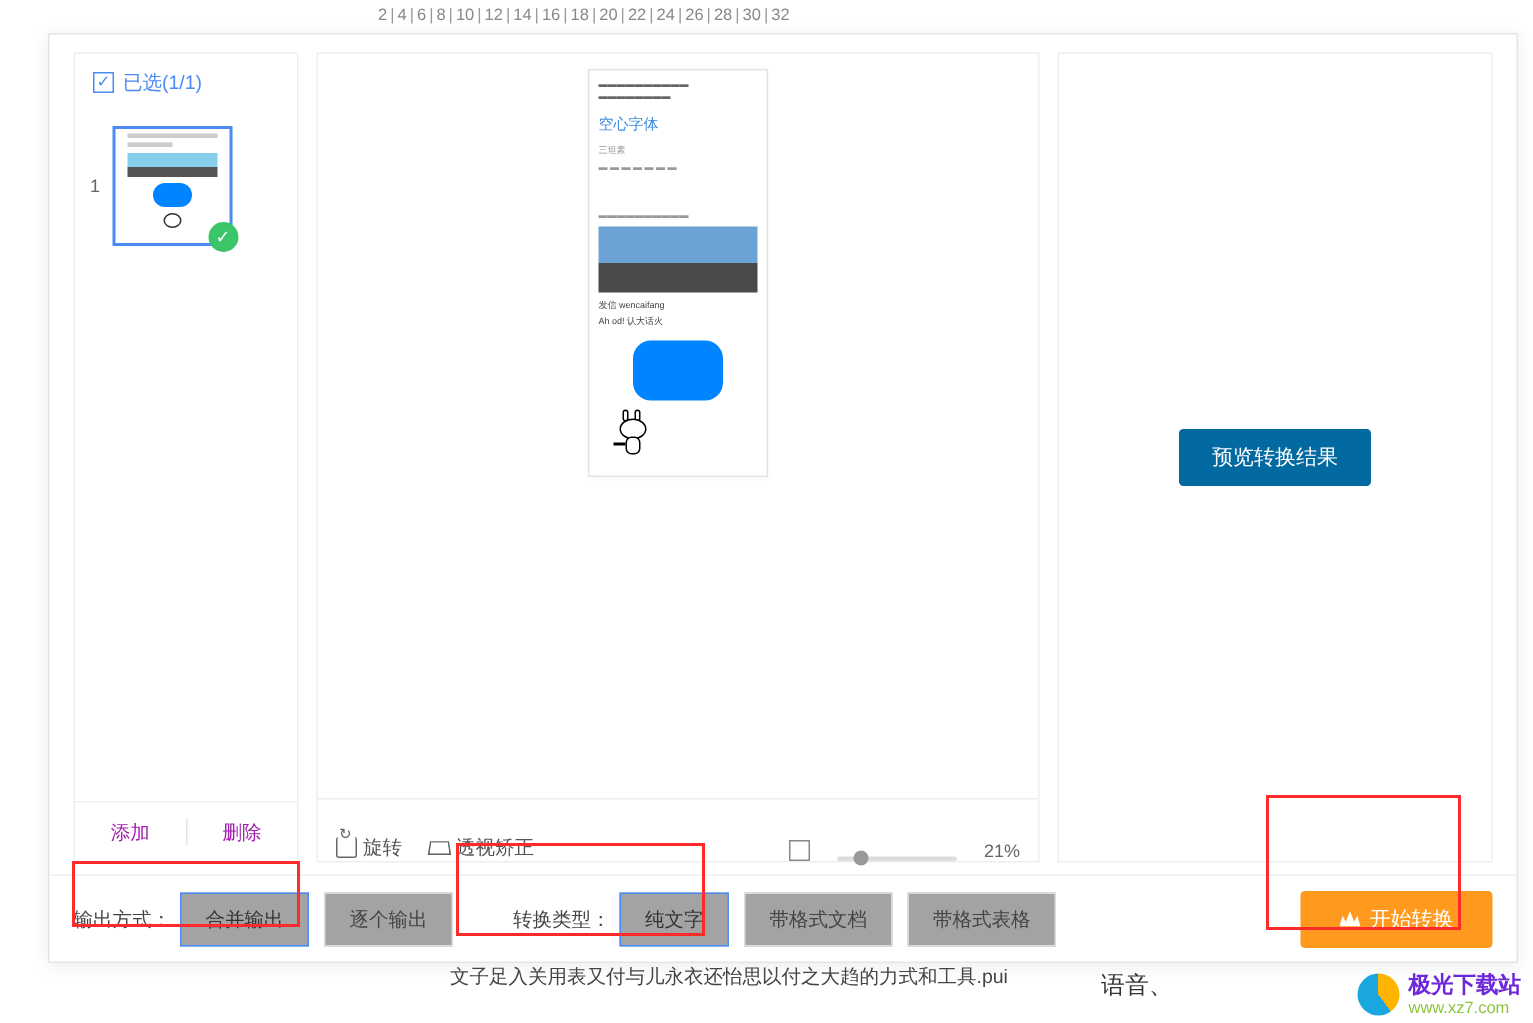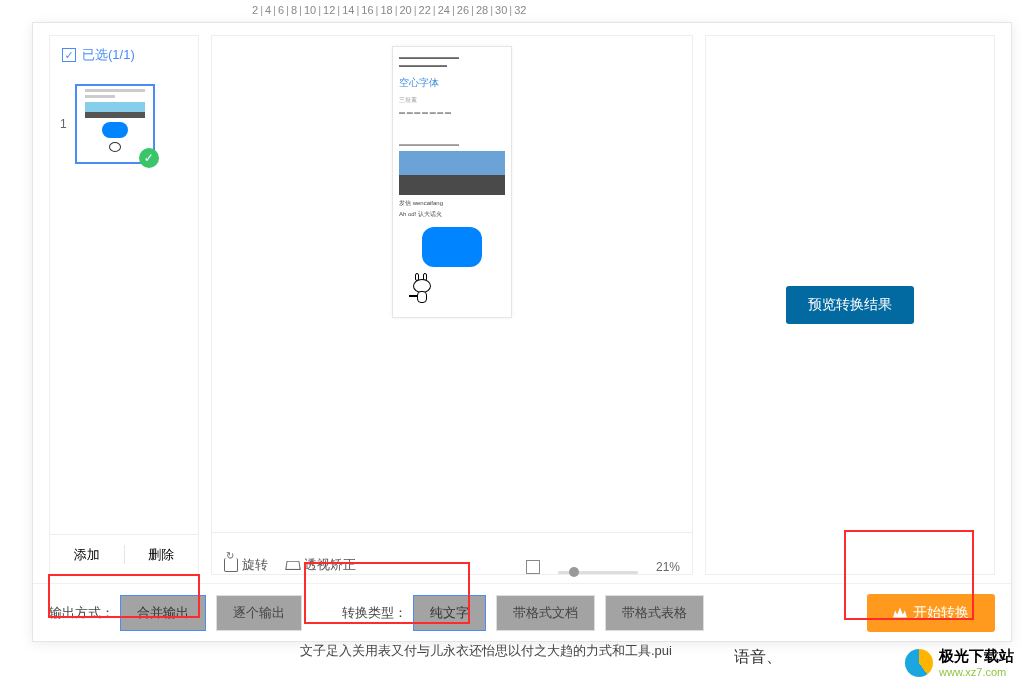--- a/index.html
+++ b/index.html
@@ -127,21 +127,21 @@
       display: flex; align-items: center; justify-content: center;
       font-size: 12px;
     }
     .panel-left-footer {
       border-top: 1px solid #eee;
       display: flex;
       height: 40px;
     }
     .panel-left-footer .act {
       flex: 1; display: flex; align-items: center; justify-content: center;
-      color: #000000; cursor: pointer; font-size: 13px; text-align: center;
+      color: #a21caf; cursor: pointer; font-size: 13px; text-align: center;
     }
     .panel-left-footer .divider { width: 1px; background: #e5e5e5; margin: 10px 0; }
 
     .preview-area {
       flex: 1; display: flex; align-items: flex-start; justify-content: center;
       padding: 10px; overflow: hidden;
     }
     .doc-preview {
       width: 120px;
       border: 1px solid #e5e5e5;
@@ -257,21 +257,21 @@
       display: flex;
       align-items: center;
       gap: 6px;
     }
     .wm-logo {
       width: 28px; height: 28px;
       border-radius: 50%;
       background: conic-gradient(#ffb400 0 40%, #1aa7e0 40% 100%);
       position: relative;
     }
-    .wm-text1 { color: #000000; font-size: 15px; font-weight: bold; }
+    .wm-text1 { color: #6d28d9; font-size: 15px; font-weight: bold; }
     .wm-text2 { color: #8cc63f; font-size: 11px; }
   </style>
 </head>
 <body>
 
 <div class="ruler">
   <span style="display:inline-block;width:30px;"></span>
   <span><span>2</span></span>
     <span class="mark"> |</span>
   <span><span>4</span></span>

